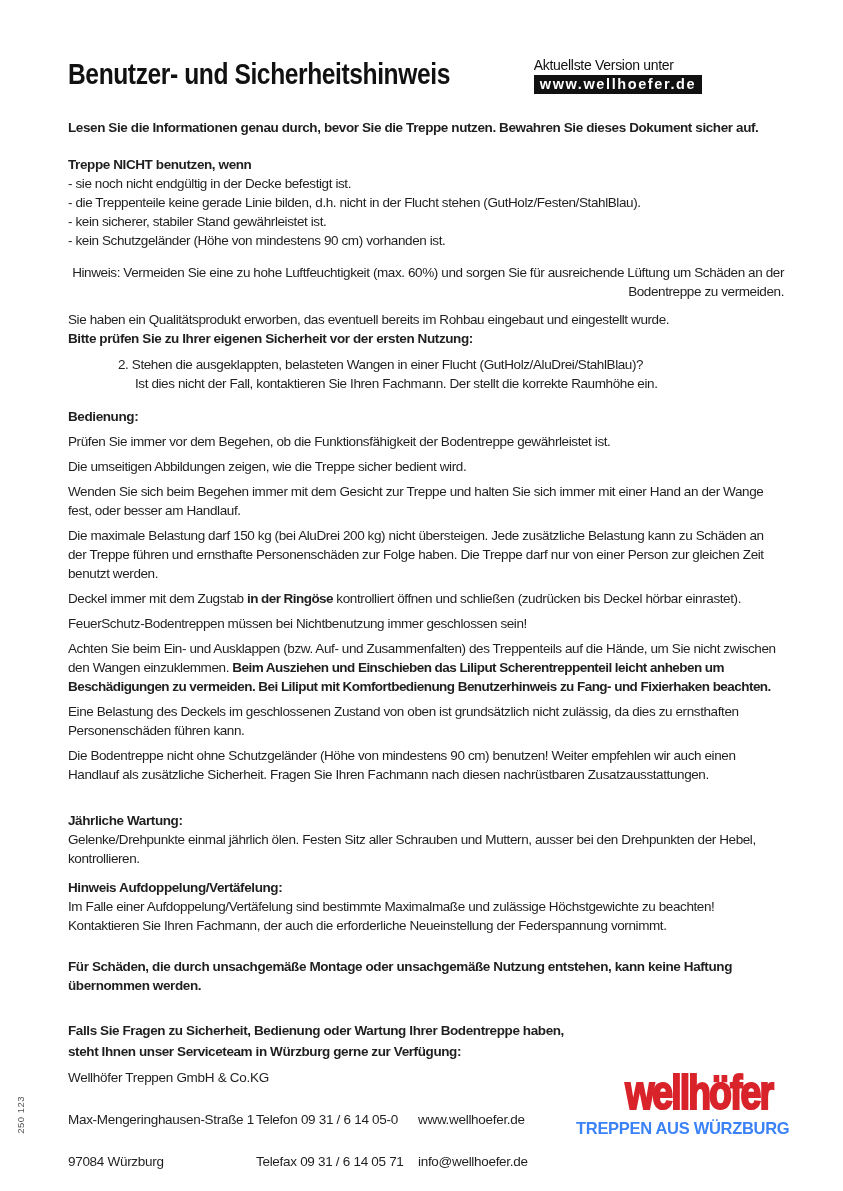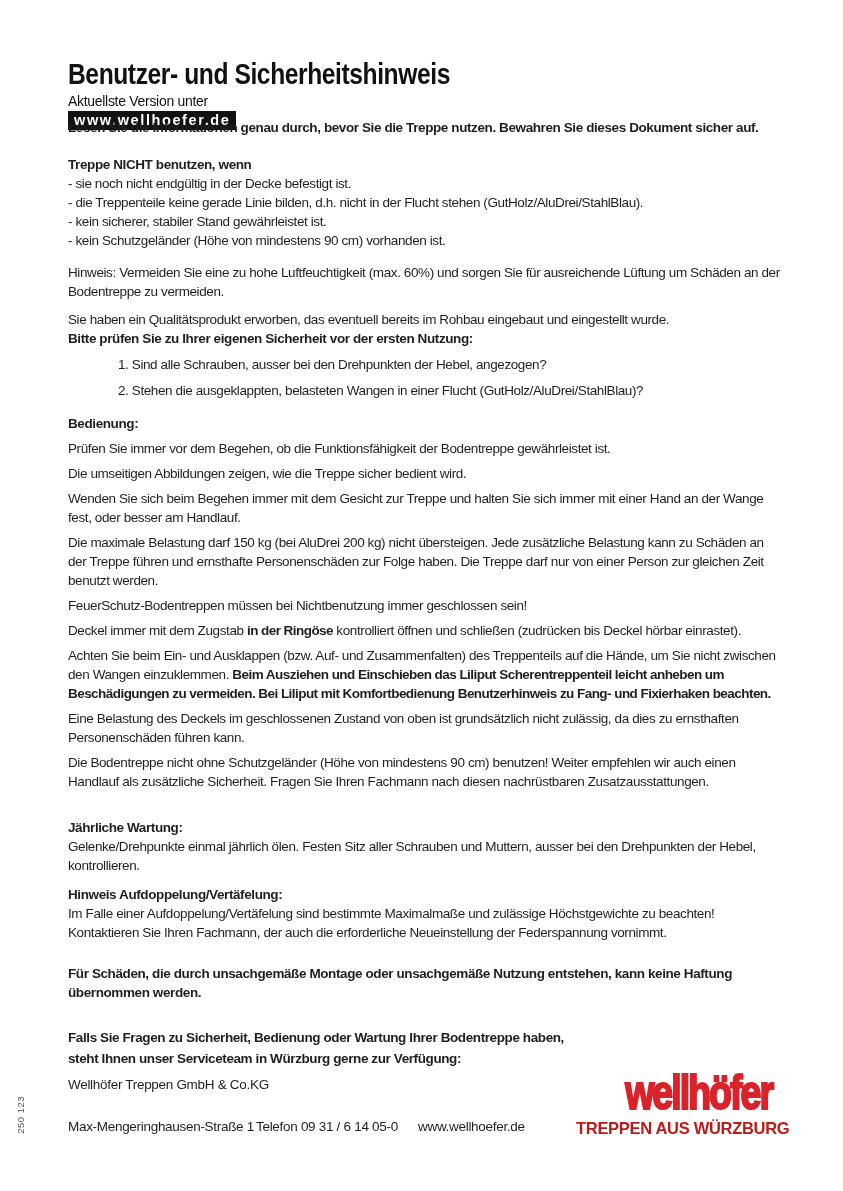--- a/index.html
+++ b/index.html
@@ -11,39 +11,39 @@
     position: relative;
     overflow: hidden;
   }
   .page { padding: 56px 59px 0 68px; }
 
   p { margin: 0; font-size: 13.5px; line-height: 19px; letter-spacing: -0.4px; }
   .b { font-weight: bold; }
   span.b { letter-spacing: -0.55px; }
 
   
-  .header-row { display: flex; justify-content: space-between; align-items: flex-start; height: 42px; flex-direction: column; }
+  .header-row { display: flex; align-items: flex-start; height: 42px; }
   .title {
     margin: 0; font-size: 30px; font-weight: bold; color: #111;
     letter-spacing: -0.5px; white-space: nowrap;
     transform: scaleX(0.82); transform-origin: left top; line-height: 36px;
   }
   .version { text-align: left; flex: 0 0 auto; margin-top: 1px; }
   .version-note { font-size: 14px; font-weight: normal; letter-spacing: -0.3px; color: #111; line-height: 16px; }
   .version-link {
     display: inline-block; margin-top: 2px;
     background: #111111; color: #ffffff;
     font-size: 14.5px; font-weight: bold; letter-spacing: 1.6px;
     padding: 1px 6px 2px 6px; cursor: pointer;
   }
 
   
   .intro { margin-top: 20px; }
   .warning { margin-top: 18px; }
-  .hinweis { margin-top: 13px; }
+  .hinweis { margin-top: 13px; text-align: right; }
   .quality { margin-top: 9px; }
   .num { margin-left: 50px; margin-top: 7px; }
   .num-note { margin-left: 67px; }
   .sec-bedienung { margin-top: 14px; }
   .sec-bedienung .heading { margin-bottom: 4px; }
   .sec-bedienung p.para { margin-top: 6px; }
   .sec-wartung { margin-top: 27px; }
   .sec-aufdopp { margin-top: 10px; }
   .haftung { margin-top: 22px; max-width: 680px; }
   .service { margin-top: 25px; max-width: 512px; line-height: 21px; }
@@ -60,21 +60,21 @@
   
   .logo { position: absolute; top: 1068px; right: 71px; width: 196px; text-align: right; }
   .logo-word {
     color: #d9232a;
     font-size: 48px; font-weight: bold; line-height: 50px;
     letter-spacing: -2.5px; white-space: nowrap;
     -webkit-text-stroke: 2.2px #d9232a;
     transform: scaleX(0.78); transform-origin: right bottom;
   }
   .logo-tag {
-    color: #b91c1c; font-size: 16.5px; font-weight: bold;
+    color: #3b82f6; font-size: 16.5px; font-weight: bold;
     letter-spacing: -0.3px; white-space: nowrap; margin-top: 1px;
   }
 
   
   .side-code {
     position: absolute; left: 15px; top: 1096px;
     writing-mode: vertical-rl; transform: rotate(180deg);
     font-size: 9.5px; color: #555; letter-spacing: 0.5px;
   }
 </style>
@@ -89,42 +89,42 @@
       <div class="version-note">Aktuellste Version unter</div>
       <div class="version-link">www.wellhoefer.de</div>
     </div>
   </div>
 
   <p class="b intro">Lesen Sie die Informationen genau durch, bevor Sie die Treppe nutzen. Bewahren Sie dieses Dokument sicher auf.</p>
 
   <div class="warning">
     <p class="b">Treppe NICHT benutzen, wenn</p>
     <p>- sie noch nicht endgültig in der Decke befestigt ist.</p>
-    <p>- die Treppenteile keine gerade Linie bilden, d.h. nicht in der Flucht stehen (GutHolz/AluDrei/StahlBlau).</p>
+    <p>- die Treppenteile keine gerade Linie bilden, d.h. nicht in der Flucht stehen (GutHolz/Festen/StahlBlau).</p>
     <p>- kein sicherer, stabiler Stand gewährleistet ist.</p>
     <p>- kein Schutzgeländer (Höhe von mindestens 90 cm) vorhanden ist.</p>
   </div>
 
   <p class="hinweis">Hinweis: Vermeiden Sie eine zu hohe Luftfeuchtigkeit (max. 60%) und sorgen Sie für ausreichende Lüftung um Schäden an der Bodentreppe zu vermeiden.</p>
 
   <div class="quality">
     <p>Sie haben ein Qualitätsprodukt erworben, das eventuell bereits im Rohbau eingebaut und eingestellt wurde.</p>
     <p class="b">Bitte prüfen Sie zu Ihrer eigenen Sicherheit vor der ersten Nutzung:</p>
-    <p class="num">1. Sind alle Schrauben, ausser bei den Drehpunkten der Hebel, angezogen?</p>
     <p class="num">2. Stehen die ausgeklappten, belasteten Wangen in einer Flucht (GutHolz/AluDrei/StahlBlau)?</p>
+    <p class="num-note">Ist dies nicht der Fall, kontaktieren Sie Ihren Fachmann. Der stellt die korrekte Raumhöhe ein.</p>
   </div>
 
   <div class="sec-bedienung">
     <p class="b heading">Bedienung:</p>
     <p class="para">Prüfen Sie immer vor dem Begehen, ob die Funktionsfähigkeit der Bodentreppe gewährleistet ist.</p>
     <p class="para">Die umseitigen Abbildungen zeigen, wie die Treppe sicher bedient wird.</p>
     <p class="para">Wenden Sie sich beim Begehen immer mit dem Gesicht zur Treppe und halten Sie sich immer mit einer Hand an der Wange fest, oder besser am Handlauf.</p>
     <p class="para">Die maximale Belastung darf 150 kg (bei AluDrei 200 kg) nicht übersteigen. Jede zusätzliche Belastung kann zu Schäden an der Treppe führen und ernsthafte Personenschäden zur Folge haben. Die Treppe darf nur von einer Person zur gleichen Zeit benutzt werden.</p>
+    <p class="para"><span>Deckel immer mit dem Zugstab </span><span class="b">in der Ringöse</span><span> kontrolliert öffnen und schließen (zudrücken bis Deckel hörbar einrastet).</span></p>
     <p class="para">FeuerSchutz-Bodentreppen müssen bei Nichtbenutzung immer geschlossen sein!</p>
-    <p class="para"><span>Deckel immer mit dem Zugstab </span><span class="b">in der Ringöse</span><span> kontrolliert öffnen und schließen (zudrücken bis Deckel hörbar einrastet).</span></p>
     <p class="para"><span>Achten Sie beim Ein- und Ausklappen (bzw. Auf- und Zusammenfalten) des Treppenteils auf die Hände, um Sie nicht zwischen den Wangen einzuklemmen. </span><span class="b">Beim Ausziehen und Einschieben das Liliput Scherentreppenteil leicht anheben um Beschädigungen zu vermeiden. Bei Liliput mit Komfortbedienung Benutzerhinweis zu Fang- und Fixierhaken beachten.</span></p>
     <p class="para">Eine Belastung des Deckels im geschlossenen Zustand von oben ist grundsätzlich nicht zulässig, da dies zu ernsthaften Personenschäden führen kann.</p>
     <p class="para">Die Bodentreppe nicht ohne Schutzgeländer (Höhe von mindestens 90 cm) benutzen! Weiter empfehlen wir auch einen Handlauf als zusätzliche Sicherheit. Fragen Sie Ihren Fachmann nach diesen nachrüstbaren Zusatzausstattungen.</p>
   </div>
 
   <div class="sec-wartung">
     <p class="b">Jährliche Wartung:</p>
     <p>Gelenke/Drehpunkte einmal jährlich ölen. Festen Sitz aller Schrauben und Muttern, ausser bei den Drehpunkten der Hebel, kontrollieren.</p>
   </div>
 
@@ -138,20 +138,25 @@
 
   <p class="b service">Falls Sie Fragen zu Sicherheit, Bedienung oder Wartung Ihrer Bodentreppe haben, steht Ihnen unser Serviceteam in Würzburg gerne zur Verfügung:</p>
 
   <div class="contact">
     <p>Wellhöfer Treppen GmbH &amp; Co.KG</p>
     <div class="row">
       <span class="c1">Max-Mengeringhausen-Straße 1</span>
       <span class="c2">Telefon 09 31 / 6 14 05-0</span>
       <span class="c3 link">www.wellhoefer.de</span>
     </div>
+    <div class="row">
+      <span class="c1">97084 Würzburg</span>
+      <span class="c2">Telefax 09 31 / 6 14 05 71</span>
+      <span class="c3 link">info@wellhoefer.de</span>
+    </div>
   </div>
 
 </div>
 
 <div class="logo">
   <div class="logo-word">wellhöfer</div>
   <div class="logo-tag">TREPPEN AUS WÜRZBURG</div>
 </div>
 
 <div class="side-code">250 123</div>

